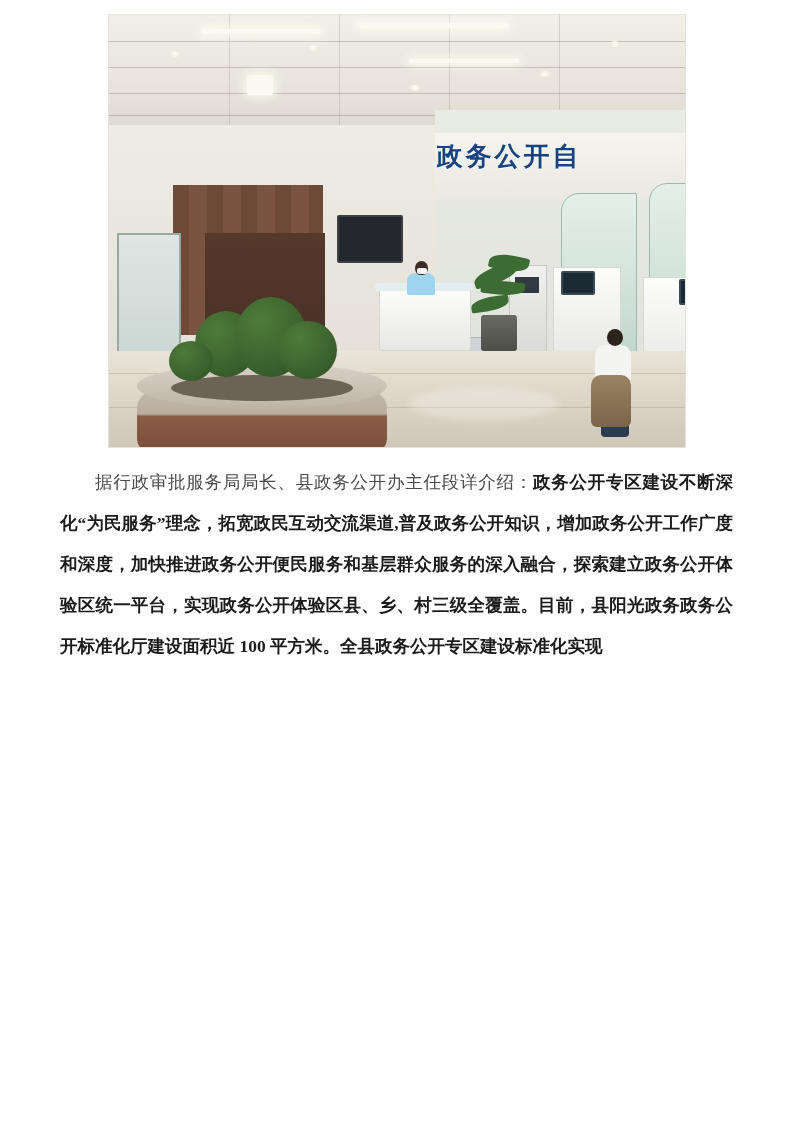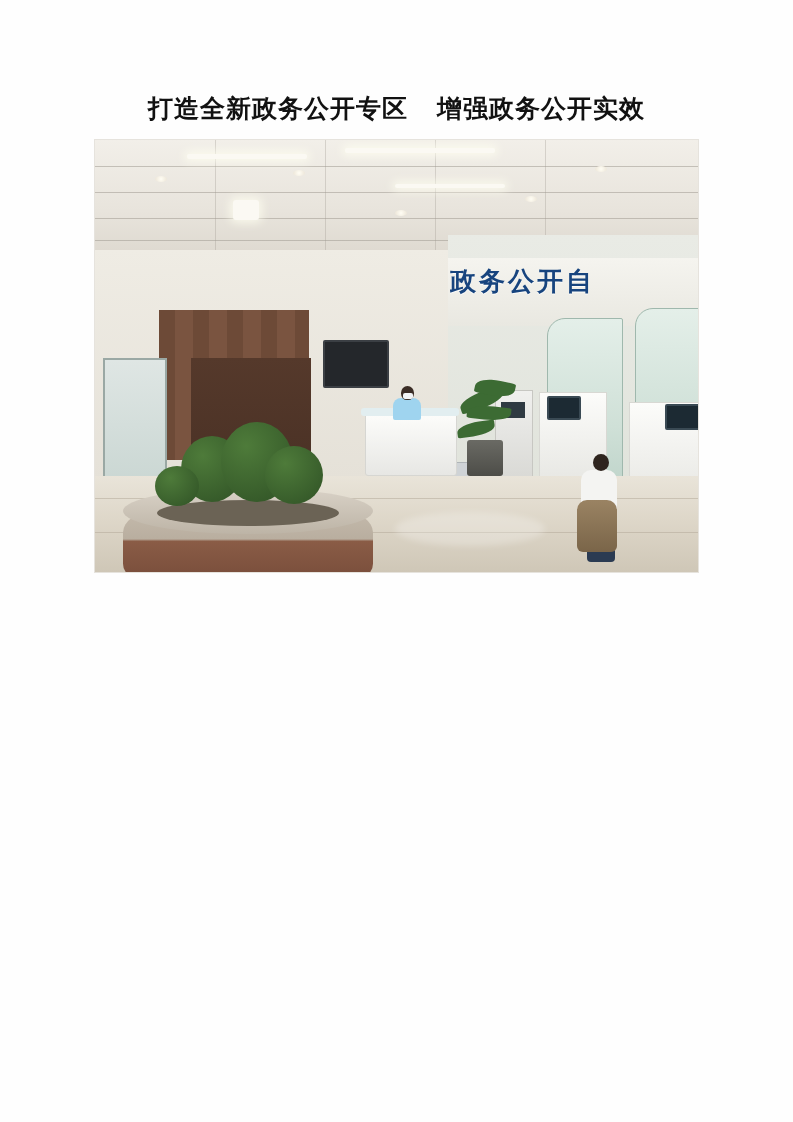--- a/index.html
+++ b/index.html
@@ -51,21 +51,20 @@
     display: flex;
     justify-content: center;
   }
   .photo {
     position: relative;
     width: 576px;
     height: 432px;
     overflow: hidden;
     background: #cfc9bd;
     border: 1px solid #e6e3dd;
-    padding-left: 27px;
   }
   
   .ceiling {
     position: absolute; left: 0; top: 0; width: 100%; height: 118px;
     background: linear-gradient(180deg,#f2efe9 0%, #e8e4dc 60%, #ddd8cf 100%);
   }
   .ceiling-line {
     position: absolute; height: 1px; background: rgba(160,155,145,.55); left: 0; width: 100%;
   }
   .ceiling-grid {
@@ -220,21 +219,20 @@
   .para-body .lead {
     font-weight: 400;
     color: #4a4a4a;
   }
 </style>
 </head>
 <body>
 
 <div class="page">
 
-  <h1 class="doc-title">打造全新政务公开专区    增强政务公开实效</h1>
 
 
   <div class="figure">
     <div class="photo">
 
       <div class="ceiling"></div>
       <div class="ceiling-line" style="top:26px;"></div>
       <div class="ceiling-line" style="top:52px;"></div>
       <div class="ceiling-line" style="top:78px;"></div>
       <div class="ceiling-line" style="top:100px;"></div>
@@ -302,14 +300,17 @@
 
       <div class="palm-pot"></div>
       <div class="palm" style="left:364px;top:252px;width:46px;height:16px;transform:rotate(-18deg);"></div>
       <div class="palm" style="left:380px;top:240px;width:40px;height:16px;transform:rotate(12deg);"></div>
       <div class="palm" style="left:372px;top:266px;width:44px;height:14px;transform:rotate(6deg);"></div>
       <div class="palm" style="left:362px;top:282px;width:38px;height:14px;transform:rotate(-8deg);"></div>
 
     </div>
   </div>
 
+  <p class="para para-body">
+    <span class="lead">据行政审批服务局局长、县政务公开办主任段详介绍：</span><span>政务公开专区建设不断深化“为民服务”理念，拓宽政民互动交流渠道,普及政务公开知识，增加政务公开工作广度和深度，加快推进政务公开便民服务和基层群众服务的深入融合，探索建立政务公开体验区统一平台，实现政务公开体验区县、乡、村三级全覆盖。</span><span>目前，县阳光政务政务公开标准化厅建设面积近 100 平方米。全县政务公开专区建设标准化实现</span>
+  </p>
 
 </div>
 
 </body></html>

